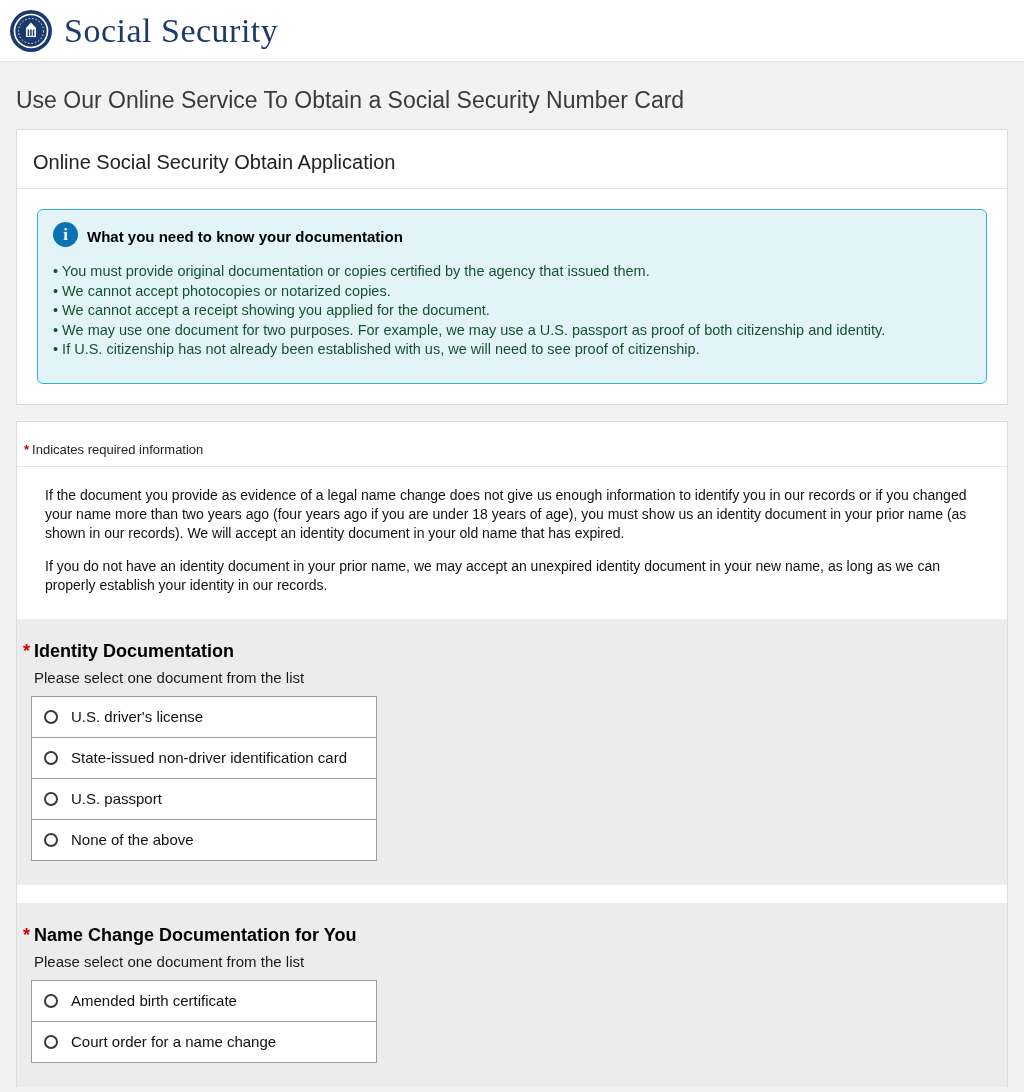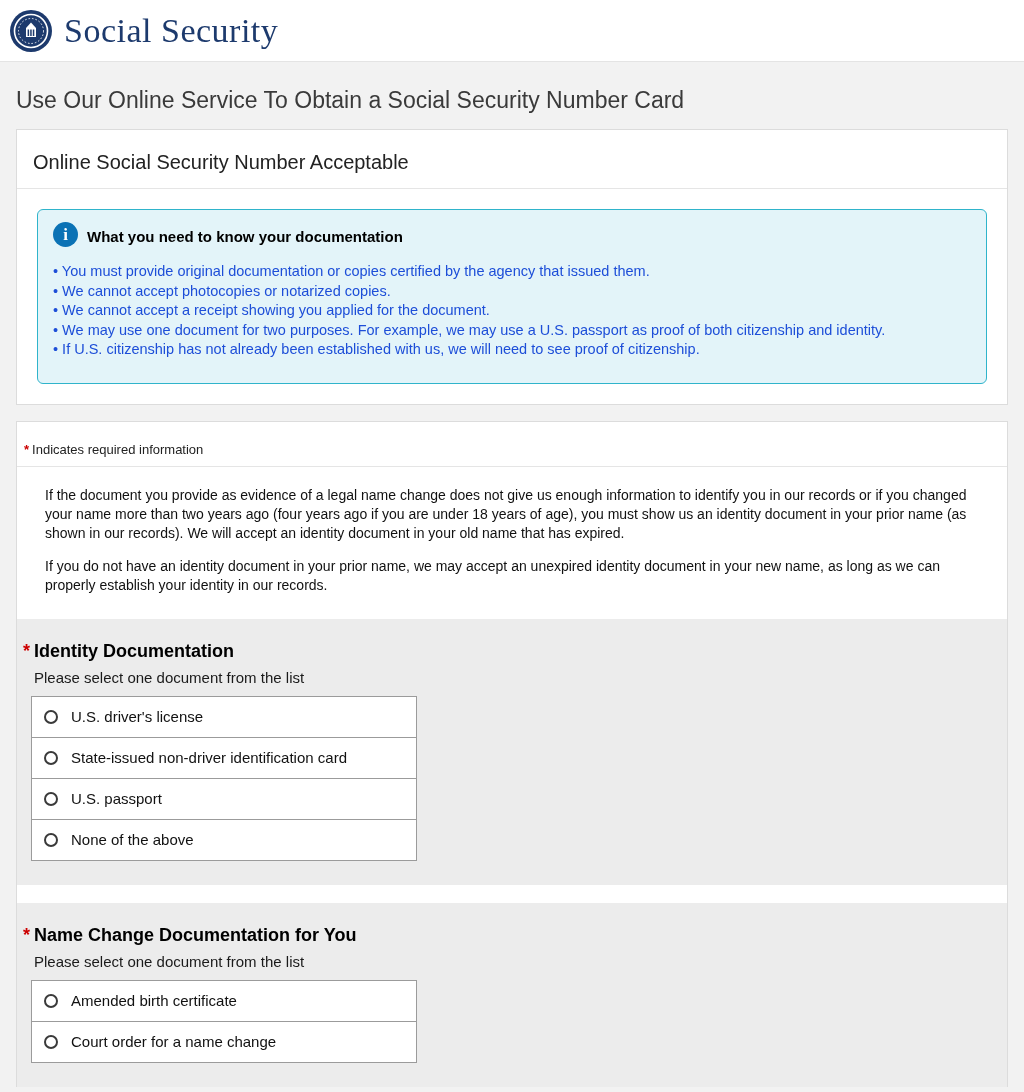--- a/index.html
+++ b/index.html
@@ -77,21 +77,21 @@
   .info-title {
     font-size: 15px;
     font-weight: bold;
     color: #000;
     margin: 5px 0 17px 36px;
   }
   .info-list { list-style: none; margin-left: 2px; }
   .info-list li {
     font-size: 14.5px;
     line-height: 19.5px;
-    color: #1d4ed8;
+    color: #14532d;
   }
   .info-list li::before { content: "• "; }
 
   
   .doc-card { margin-top: 16px; border-bottom: none; }
   .doc-head { padding: 20px 16px 9px 16px; border-bottom: 1px solid #e5e5e5; }
   .doc-title {
     font-size: 20px;
     font-weight: 400;
     color: #222222;
@@ -127,21 +127,21 @@
     margin-bottom: 7px;
   }
   .section-label .label-text { margin-left: 1px; }
   .instruction {
     font-size: 15px;
     color: #1a1a1a;
     margin: 0 0 10px 11px;
   }
   .radio-list {
     margin-left: 8px;
-    width: 386px;
+    width: 346px;
     background: #ffffff;
     border: 1px solid #9b9b9b;
   }
   .radio-row {
     display: flex;
     align-items: center;
     padding: 11px 12px;
     border-bottom: 1px solid #9b9b9b;
     cursor: pointer;
   }
@@ -170,21 +170,21 @@
     <rect x="23.8" y="20.5" width="1.5" height="6.5" fill="#1d3a6d"></rect>
   </svg>
   <span class="brand">Social Security</span>
 </header>
 
 <main class="page">
 
   <h1 class="page-title">Use Our Online Service To Obtain a Social Security Number Card</h1>
 
   <section class="card">
-    <h2 class="card-title">Online Social Security Number Acceptable</h2>
+    <h2 class="card-title">Online Social Security Obtain Application</h2>
     <div class="info-box">
       <span class="info-icon">i</span>
       <h3 class="info-title">What you need to know your documentation</h3>
       <ul class="info-list">
         <li><span>You must provide original documentation or copies certified by the agency that issued them.</span></li>
         <li><span>We cannot accept photocopies or notarized copies.</span></li>
         <li><span>We cannot accept a receipt showing you applied for the document.</span></li>
         <li><span>We may use one document for two purposes. For example, we may use a U.S. passport as proof of both citizenship and identity.</span></li>
         <li><span>If U.S. citizenship has not already been established with us, we will need to see proof of citizenship.</span></li>
       </ul>

